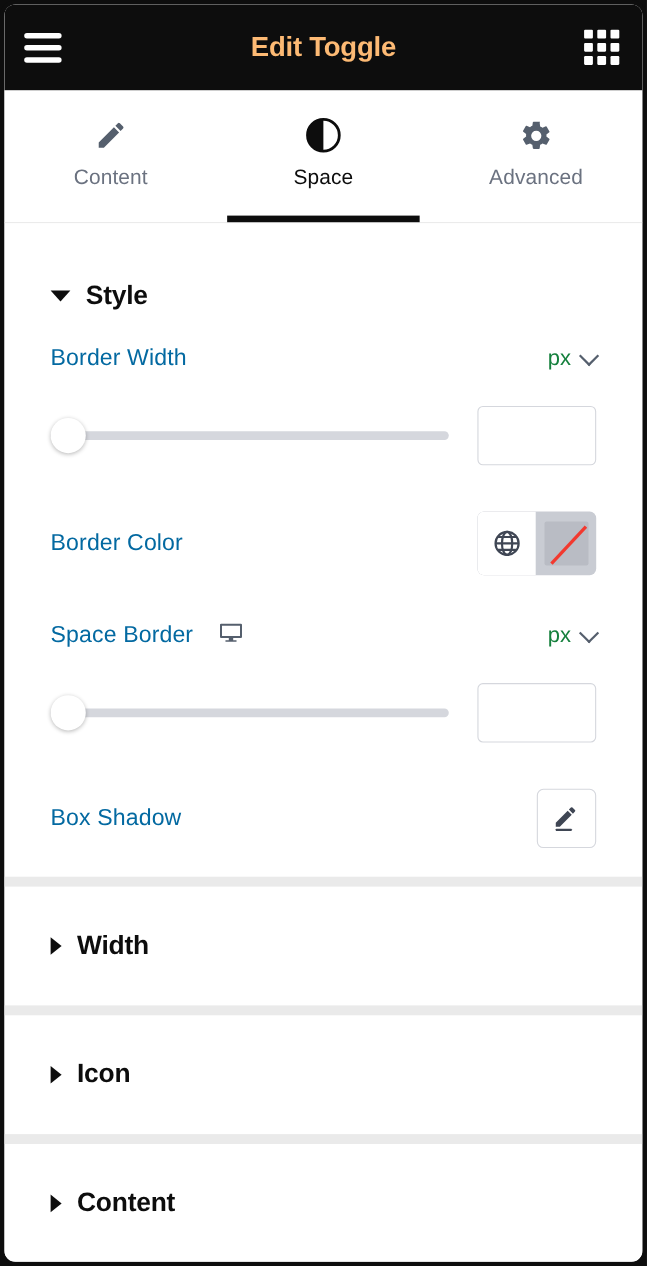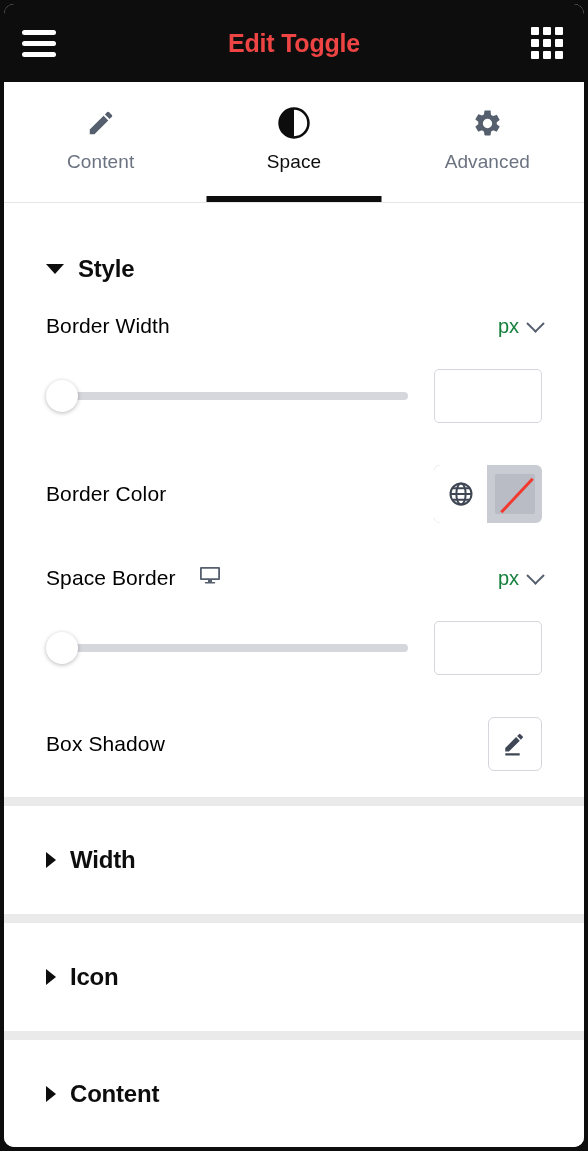--- a/index.html
+++ b/index.html
@@ -57,21 +57,21 @@
     display: block;
     width: 34px;
     height: 5px;
     background: #ffffff;
     border-radius: 2.5px;
   }
   .header-title {
     position: absolute;
     left: 0; right: 0;
     text-align: center;
-    color: #ef4444;
+    color: #fdba74;
     font-size: 25px;
     font-weight: bold;
     letter-spacing: -0.2px;
     pointer-events: none;
   }
   .grid-icon {
     width: 36px;
     height: 36px;
     display: grid;
     grid-template-columns: repeat(3, 8px);
@@ -176,21 +176,21 @@
     box-sizing: border-box;
   }
   .control-row {
     display: flex;
     align-items: center;
     justify-content: space-between;
     min-height: 34px;
   }
   .control-label {
     font-size: 21px;
-    color: #000000;
+    color: #0369a1;
     letter-spacing: 0.1px;
   }
   .label-group {
     display: flex;
     align-items: center;
     gap: 22px;
   }
   .unit-select {
     display: flex;
     align-items: center;

